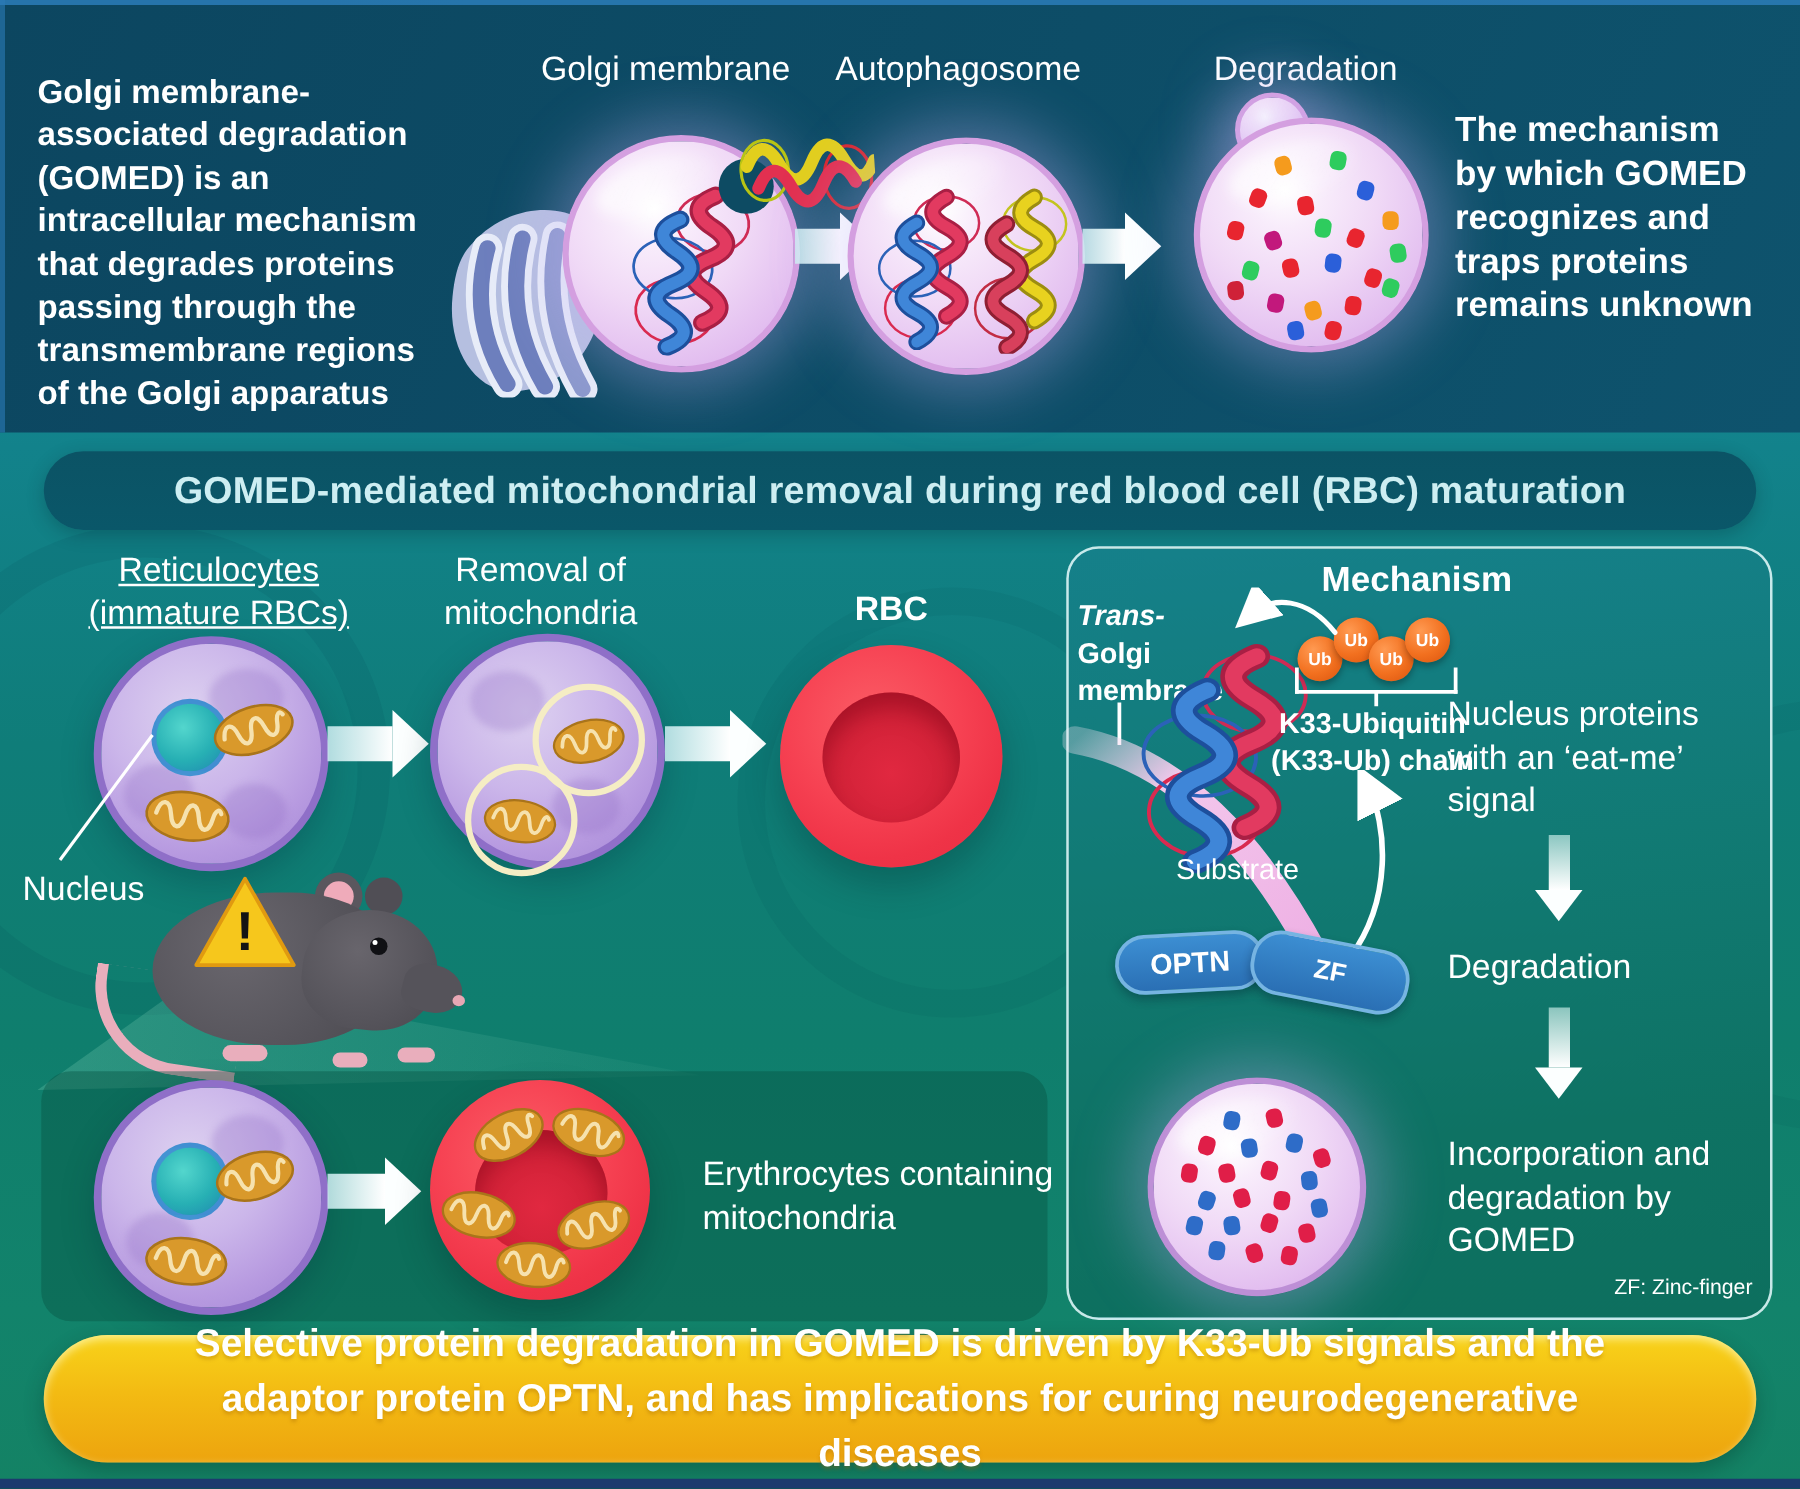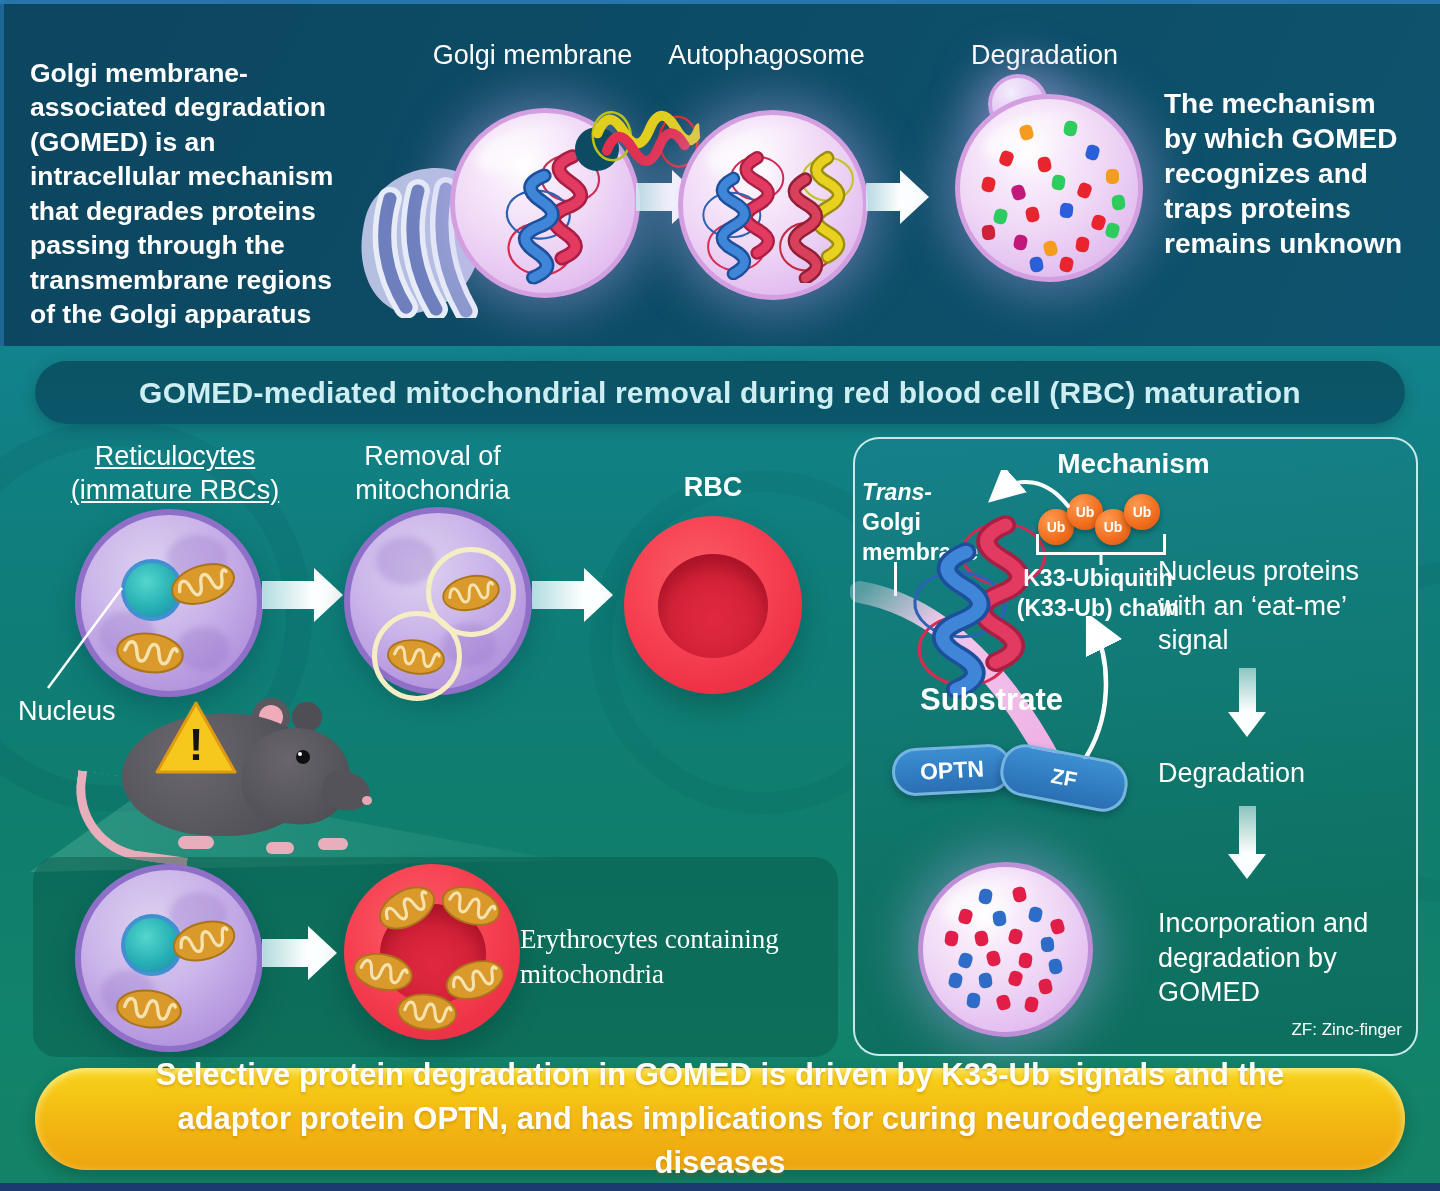--- a/index.html
+++ b/index.html
@@ -297,21 +297,21 @@
         </svg></div>
     <div class="abs mito" style="left:100px;top:96px;width:62px;height:40px;transform:rotate(-18deg);"><svg viewBox="0 0 100 62" width="100%" height="100%" preserveAspectRatio="none">
           <ellipse cx="50" cy="31" rx="47" ry="27" fill="#d9992b" stroke="#a9741a" stroke-width="3"></ellipse>
           <path d="M14,31 C18,14 28,14 31,31 C34,48 44,48 47,31 C50,14 60,14 63,31 C66,48 76,48 79,31 C81,20 86,18 88,24" fill="none" stroke="#f6e2ae" stroke-width="5" stroke-linecap="round"></path>
         </svg></div>
     <div class="abs mito" style="left:52px;top:128px;width:62px;height:40px;transform:rotate(6deg);"><svg viewBox="0 0 100 62" width="100%" height="100%" preserveAspectRatio="none">
           <ellipse cx="50" cy="31" rx="47" ry="27" fill="#d9992b" stroke="#a9741a" stroke-width="3"></ellipse>
           <path d="M14,31 C18,14 28,14 31,31 C34,48 44,48 47,31 C50,14 60,14 63,31 C66,48 76,48 79,31 C81,20 86,18 88,24" fill="none" stroke="#f6e2ae" stroke-width="5" stroke-linecap="round"></path>
         </svg></div>
   </div>
-  <div class="abs mech-label" style="left:520px;top:922px;width:290px;font-family:Liberation Serif, serif;">Erythrocytes containing mitochondria</div>
+  <div class="abs mech-label" style="left:562px;top:922px;width:290px;">Erythrocytes containing mitochondria</div>
 
   <div class="abs mech-panel"></div>
   <div class="abs" style="left:853px;top:448px;width:561px;text-align:center;font-size:28px;font-weight:700;">Mechanism</div>
 
   <div class="abs" style="left:862px;top:478px;width:118px;font-size:23px;font-weight:700;line-height:1.3;">
     <span style="font-style:italic;">Trans-</span>
     <span>Golgi membrane</span>
   </div>
   <div class="wline" style="left:894px;top:562px;width:3px;height:34px;"></div>
 
@@ -328,21 +328,21 @@
 
   <div class="abs helix-rb" style="left:905px;top:505px;width:150px;height:195px;transform:rotate(4deg);"><svg viewBox="0 0 120 170" width="100%" height="100%" preserveAspectRatio="none">
         <ellipse cx="76" cy="42" rx="33" ry="27" fill="none" stroke="#cf2b55" stroke-width="2.5"></ellipse>
         <ellipse cx="50" cy="128" rx="36" ry="30" fill="none" stroke="#d92a50" stroke-width="2.5"></ellipse>
         <ellipse cx="44" cy="88" rx="36" ry="28" fill="none" stroke="#2b62b8" stroke-width="2.5"></ellipse>
         <path d="M76,16 q-28,15 0,30 q28,15 0,30 q-28,15 0,30 q28,15 0,30" fill="none" stroke="#a91f44" stroke-width="17" stroke-linecap="round"></path>
         <path d="M76,16 q-28,15 0,30 q28,15 0,30 q-28,15 0,30 q28,15 0,30" fill="none" stroke="#e23a60" stroke-width="11" stroke-linecap="round"></path>
         <path d="M46,42 q-28,15 0,30 q28,15 0,30 q-28,15 0,30 q28,15 0,30" fill="none" stroke="#1d4f9c" stroke-width="17" stroke-linecap="round"></path>
         <path d="M46,42 q-28,15 0,30 q28,15 0,30 q-28,15 0,30 q28,15 0,30" fill="none" stroke="#3f86d8" stroke-width="11" stroke-linecap="round"></path>
       </svg></div>
-  <div class="abs" style="left:920px;top:682px;width:140px;text-align:center;font-size:31px;font-weight:700;">Substrate</div>
+  <div class="abs" style="left:920px;top:682px;width:140px;text-align:center;font-size:23px;font-weight:400;">Substrate</div>
 
   <div class="ub" style="left:1038px;top:509px;">
       <span>Ub</span>
     </div>
   <div class="ub" style="left:1067px;top:494px;">
       <span>Ub</span>
     </div>
   <div class="ub" style="left:1095px;top:509px;">
       <span>Ub</span>
     </div>

